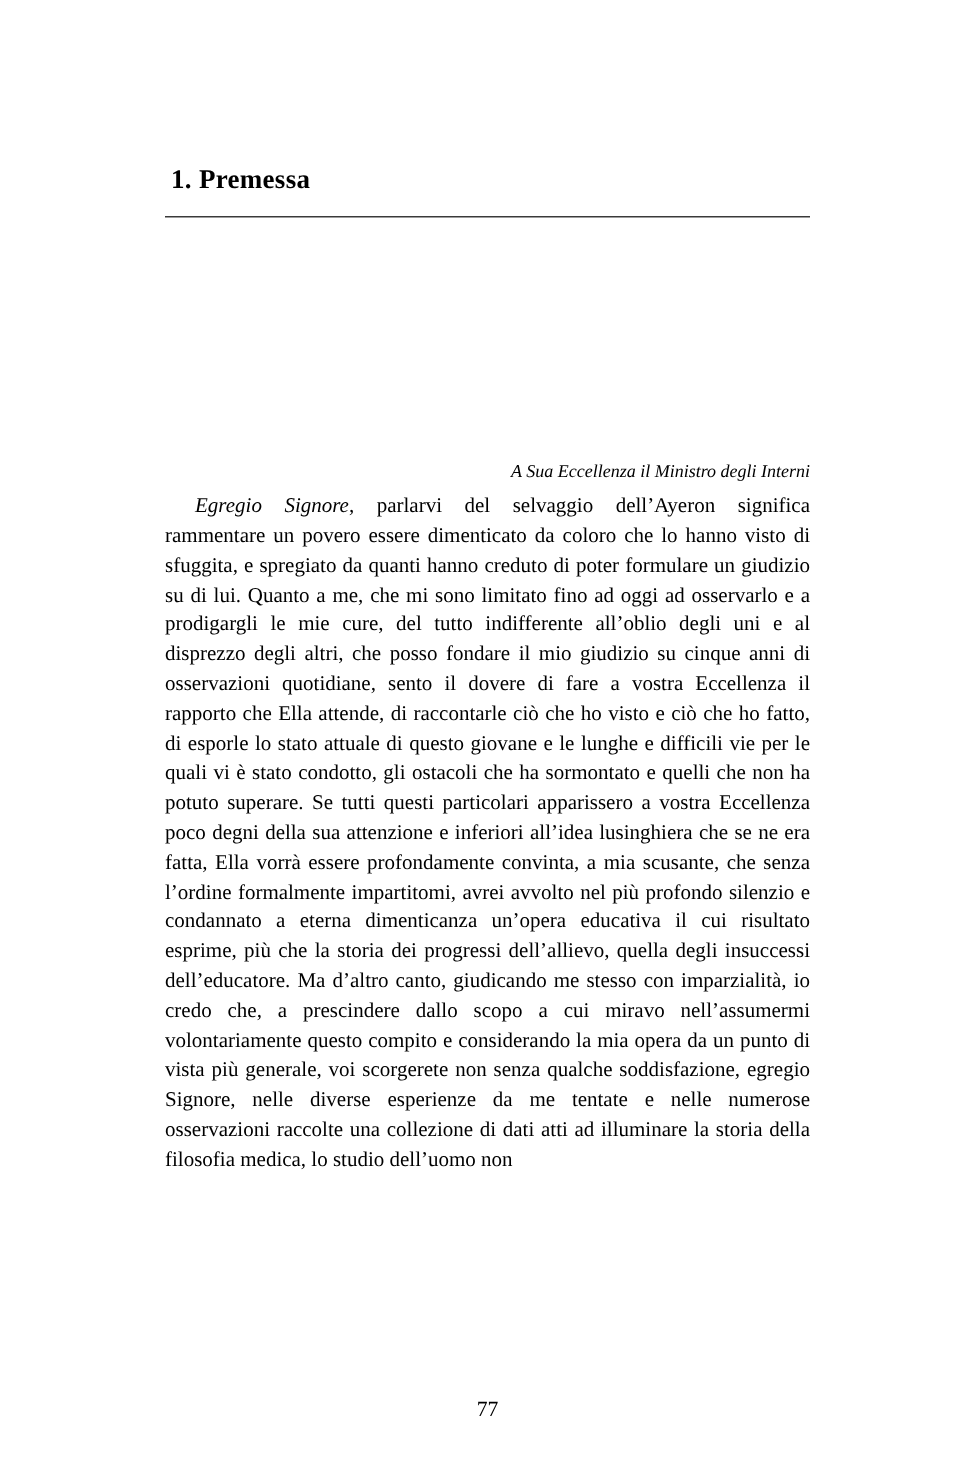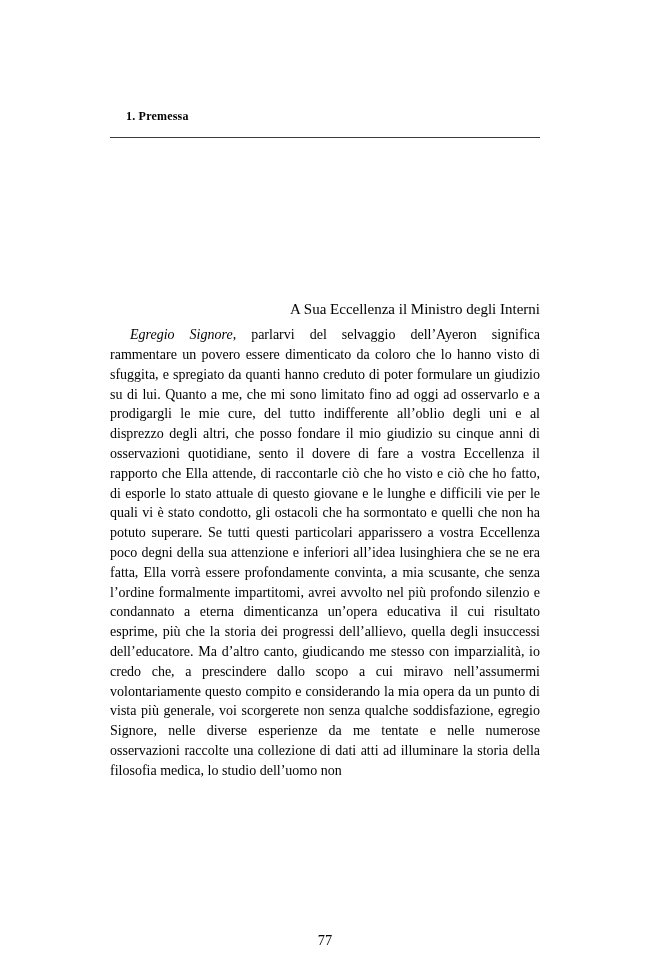--- a/index.html
+++ b/index.html
@@ -24,37 +24,38 @@
     box-sizing: border-box;
     padding: 0;
   }
   .content {
     position: absolute;
     left: 110px;
     top: 110px;
     width: 430px;
   }
   .chapter-title {
-    font-size: 12px;
+    font-size: 18px;
     font-weight: bold;
     letter-spacing: 0.2px;
-    margin: 0 0 6px 16px;
+    margin: 0 0 6px 4px;
     padding-bottom: 8px;
     line-height: 1.1;
   }
   .rule {
     border: 0;
     border-top: 1px solid #3a3a3a;
     margin: 0;
     height: 0;
   }
   .dedication {
     margin-top: 162px;
     text-align: right;
-    font-size: 15px;
+    font-style: italic;
+    font-size: 12px;
     line-height: 1.2;
   }
   .body-text {
     margin-top: 7px;
     font-size: 14px;
     line-height: 1.415;
     text-align: justify;
     text-justify: inter-word;
     hyphens: manual;
   }

